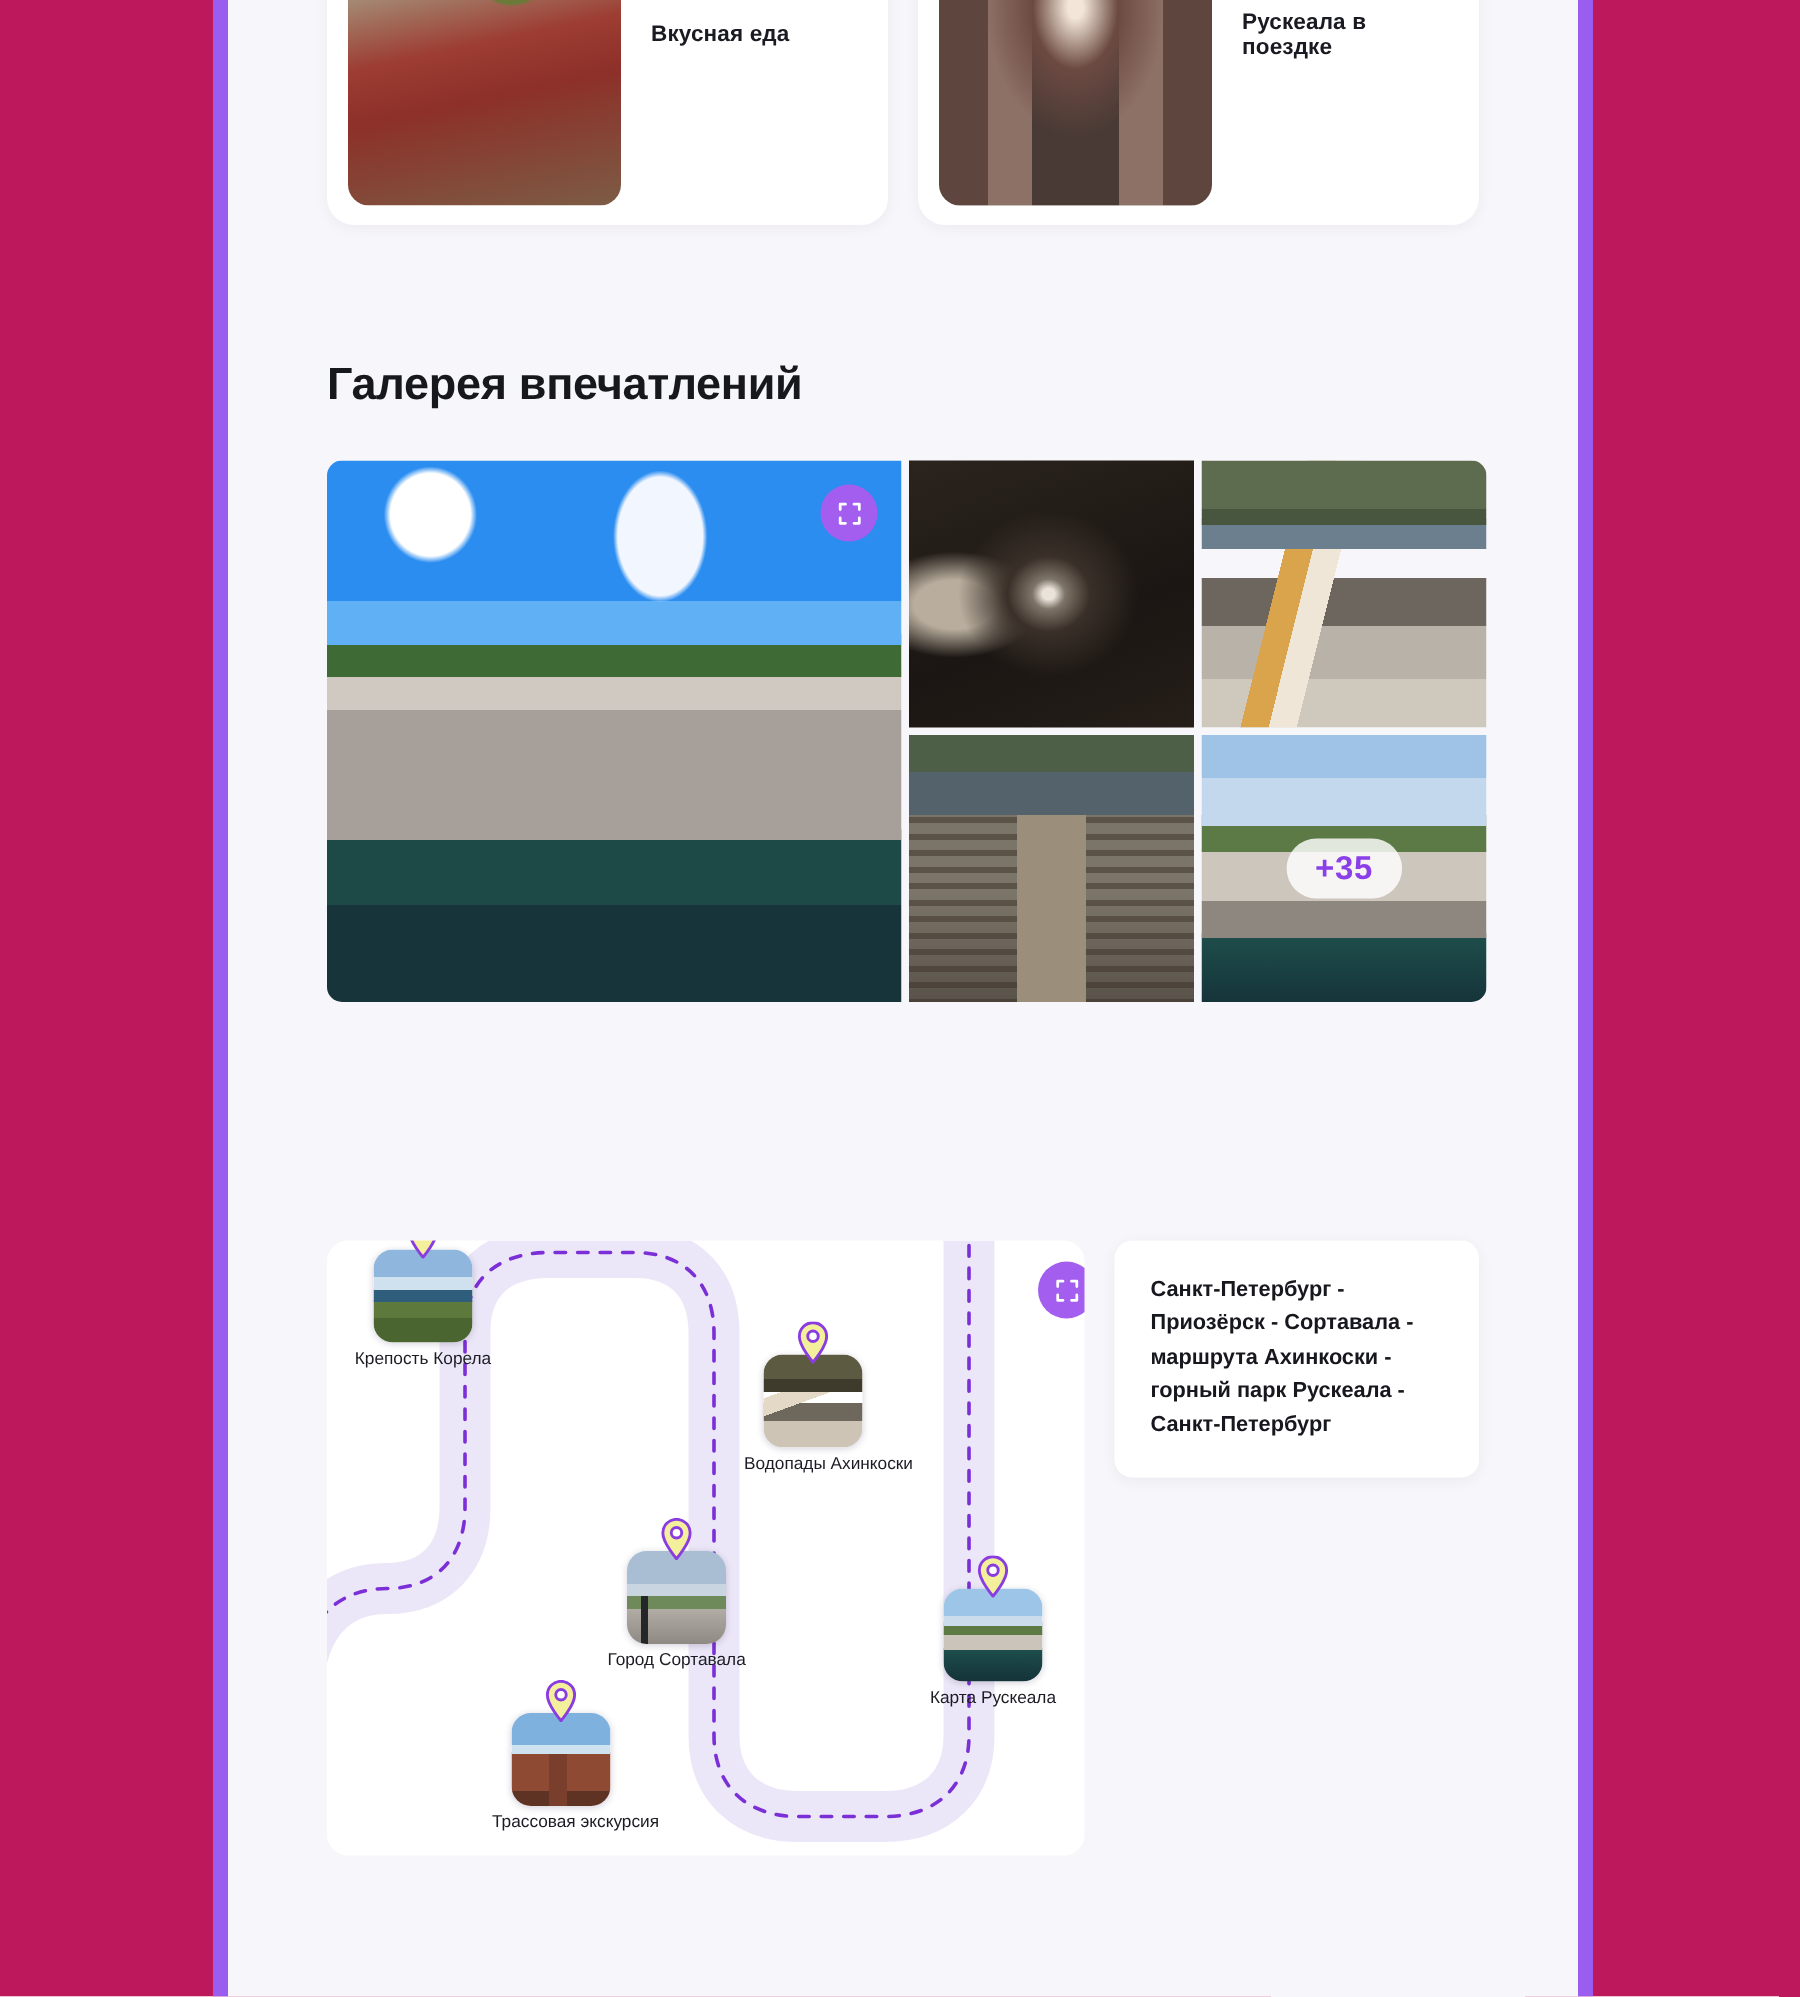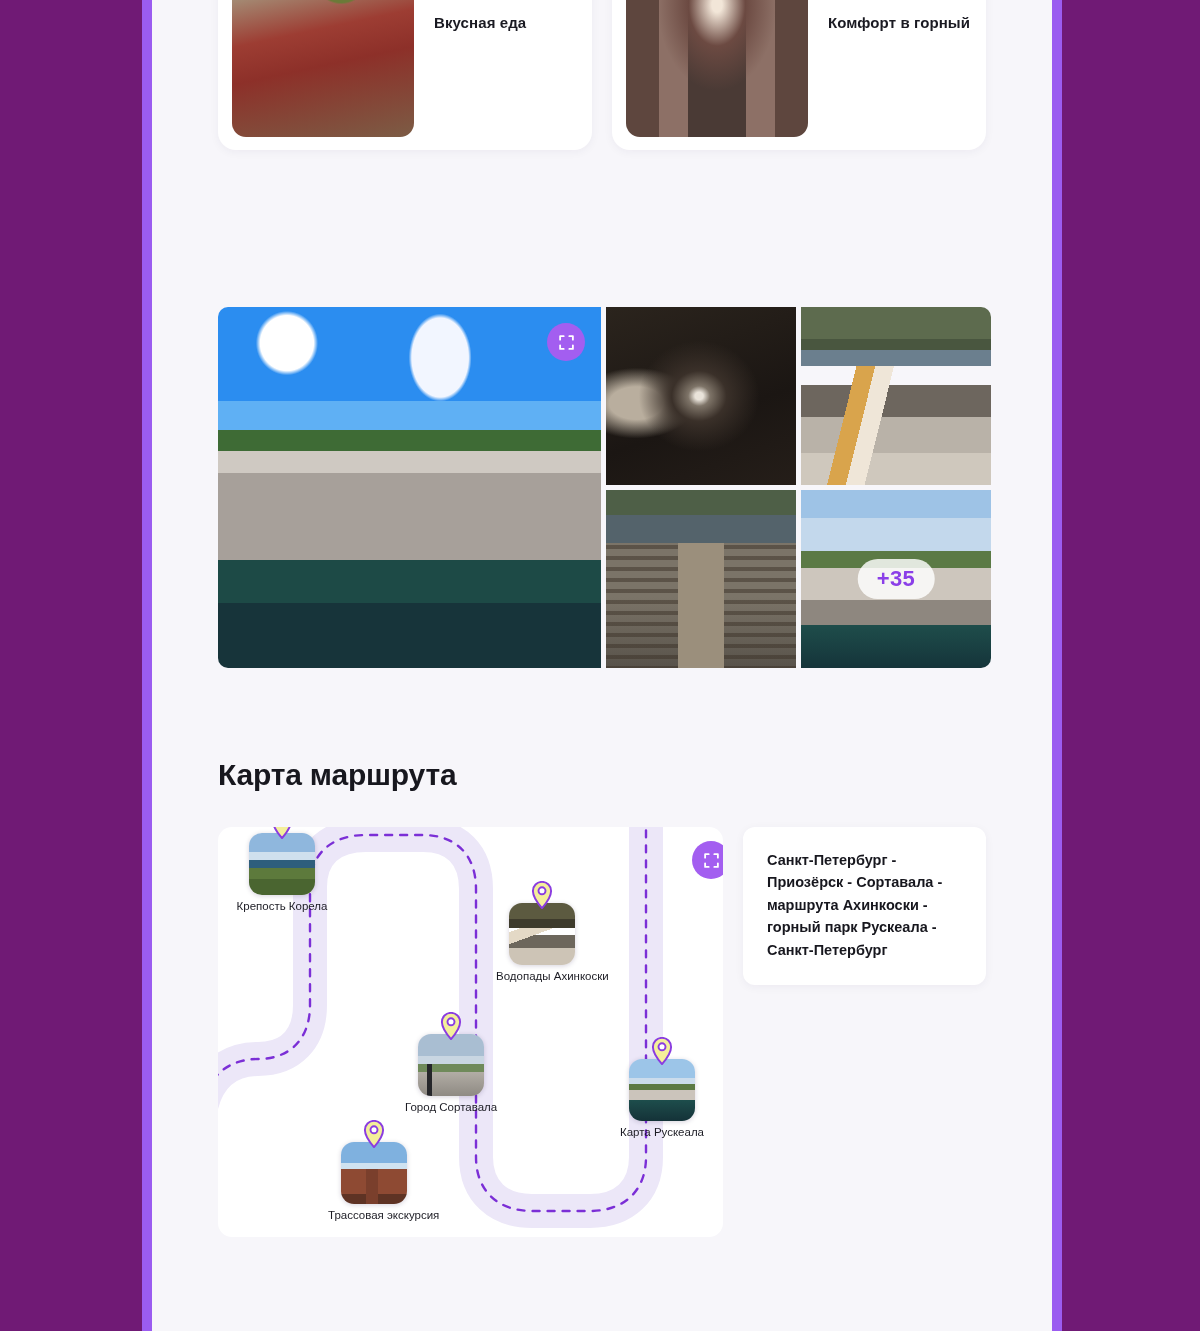--- a/index.html
+++ b/index.html
@@ -9,21 +9,21 @@
     height: 1331px;
     background: #ffffff;
     font-family: "Liberation Sans", sans-serif;
     overflow: hidden;
   }
 
   .page {
     position: relative;
     width: 1200px;
     height: 1331px;
-    background: #701a75;
+    background: #be185d;
   }
 
   
   .rail {
     position: absolute;
     top: 0;
     width: 10px;
     height: 1331px;
     background: #9b5cf0;
     z-index: 6;
@@ -320,25 +320,26 @@
 
     <div class="feature-strip">
 
       <div class="feature-card">
         <div class="feature-thumb ph-food"></div>
         <div class="feature-label">Вкусная еда</div>
       </div>
 
       <div class="feature-card">
         <div class="feature-thumb ph-train"></div>
-        <div class="feature-label">Комфорт в горный</div>
+        <div class="feature-label">Рускеала в поездке</div>
       </div>
 
     </div>
 
+    <h2 class="section-title title-gallery">Галерея впечатлений</h2>
 
     <div class="gallery">
 
       <div class="g-cell g-hero ph-quarry">
         <button class="expand-btn gallery-expand">
           <svg viewBox="0 0 24 24" fill="none" stroke="#ffffff" stroke-width="2.6" stroke-linecap="round" stroke-linejoin="round">
             <path d="M3 8V3h5"></path>
               <path d="M21 8V3h-5"></path>
             <path d="M3 16v5h5"></path>
               <path d="M21 16v5h-5"></path>
@@ -349,21 +350,20 @@
       <div class="g-cell ph-tunnel"></div>
       <div class="g-cell g-tr ph-rapids"></div>
       <div class="g-cell ph-bridge"></div>
 
       <div class="g-cell g-br ph-canyon">
         <span class="more-badge">+35</span>
       </div>
 
     </div>
 
-    <h2 class="section-title title-map">Карта маршрута</h2>
 
     <div class="map-wrap">
 
       <div class="map-board">
 
         <svg class="map-svg" viewBox="0 0 505 410">
           <path d="M -20 310
                    C -20 250, 10 232, 40 232
                    L 40 232
                    C 72 232, 92 212, 92 178

